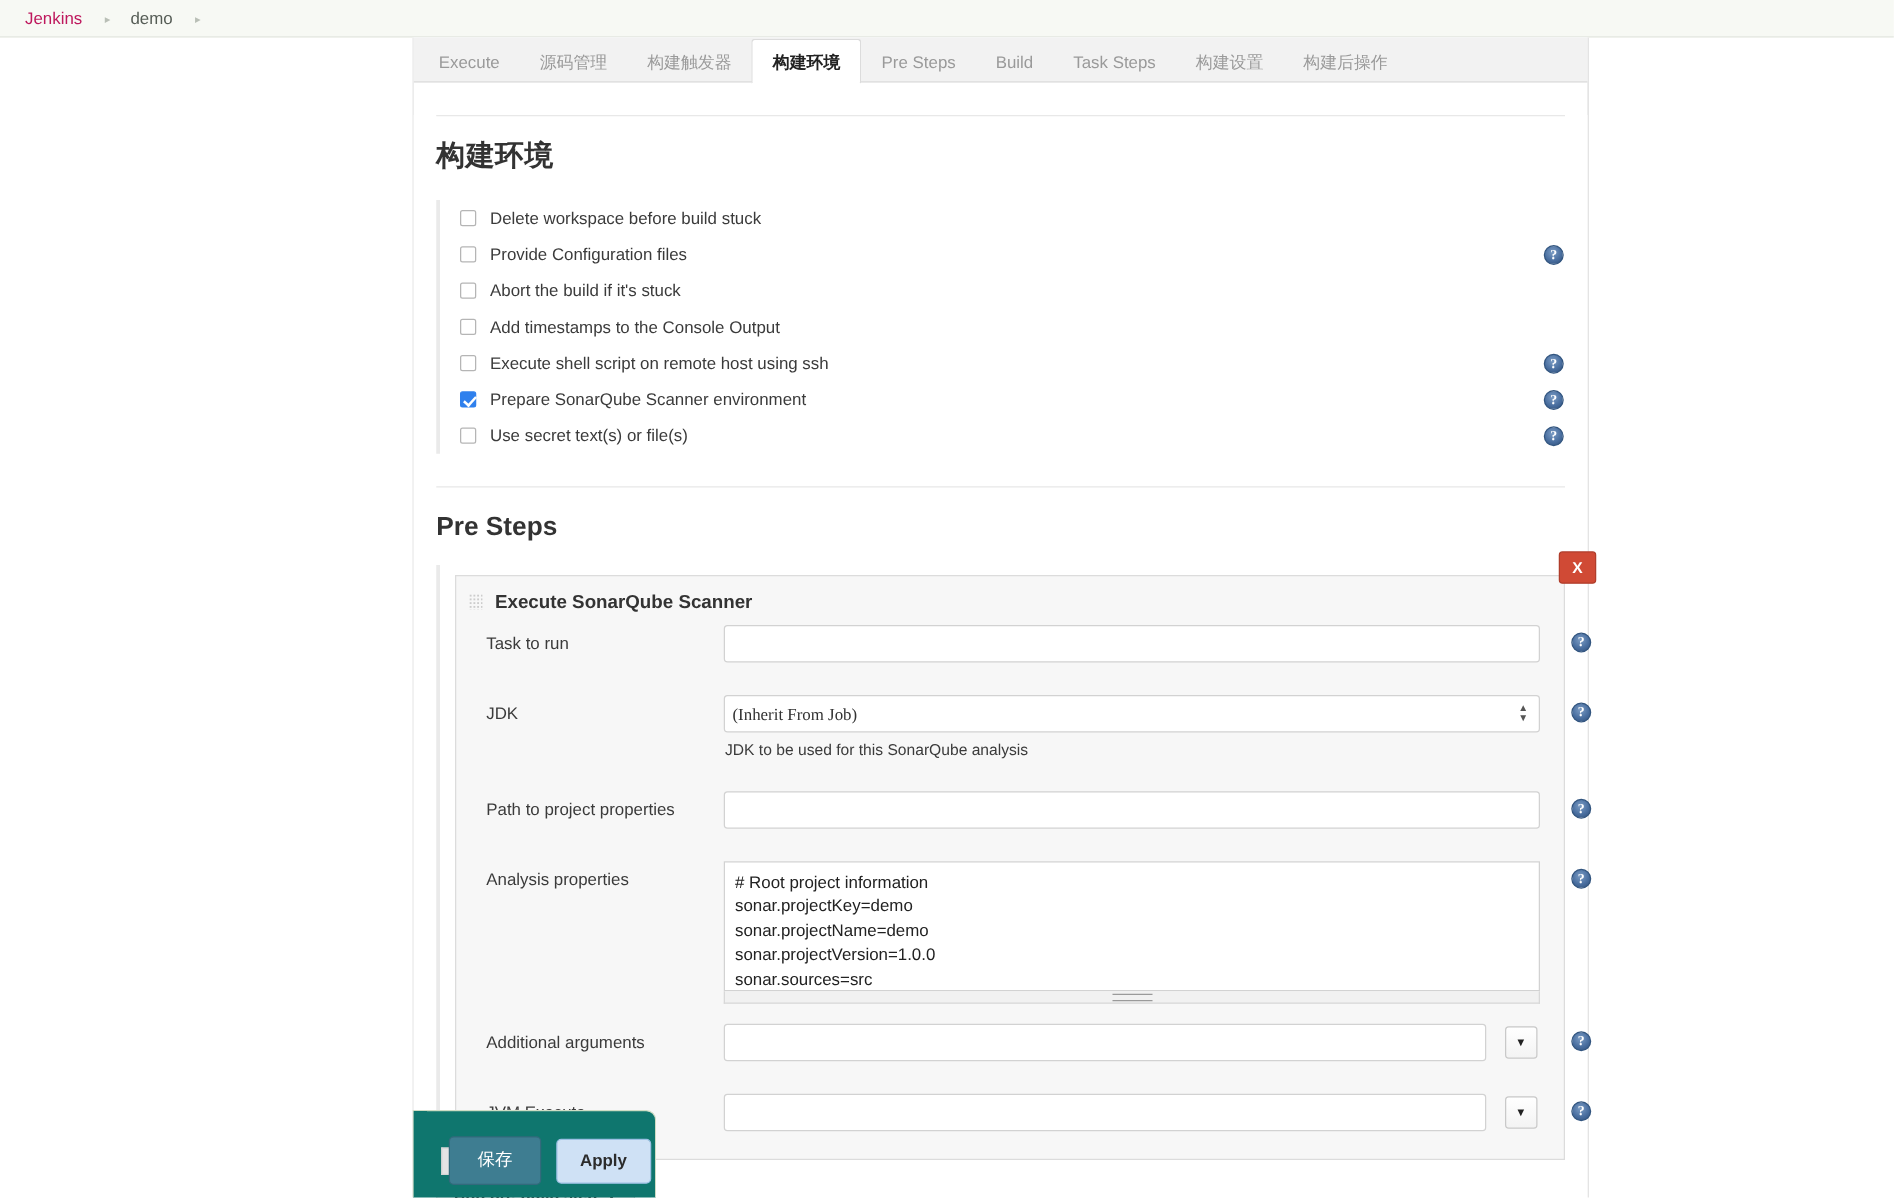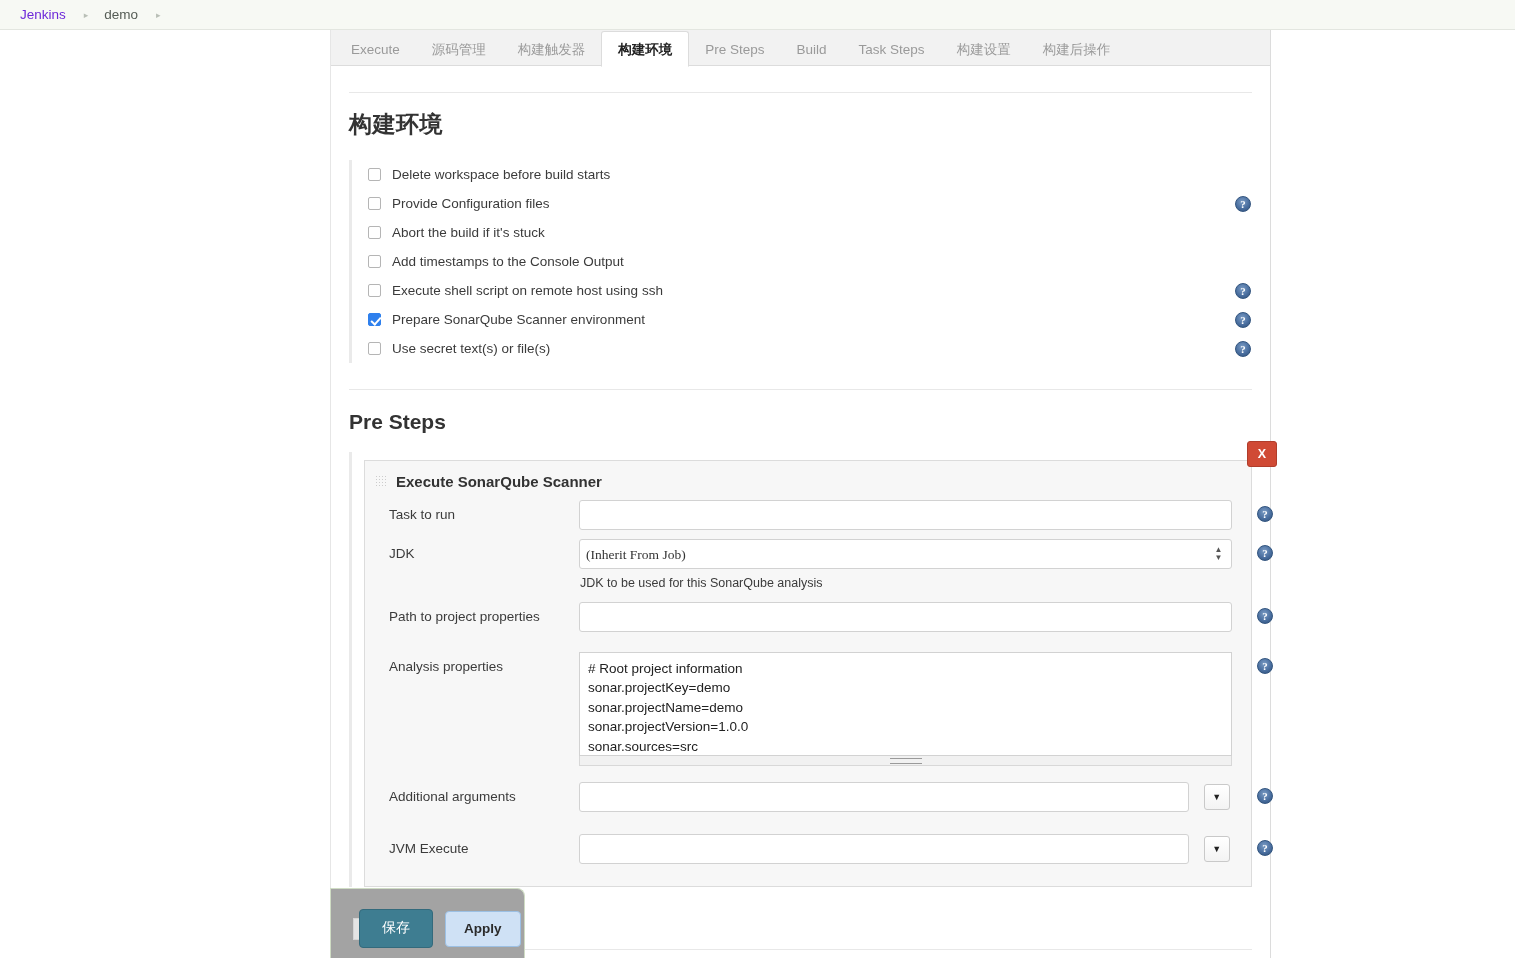--- a/index.html
+++ b/index.html
@@ -20,21 +20,21 @@
     background: #f7f9f4;
     border-bottom: 1px solid #e3e6e0;
     display: flex; align-items: center;
     padding-left: 16px;
   }
   .crumb {
     font-size: 13.5px; color: #555c55;
     padding: 0 4px;
     cursor: pointer;
   }
-  .crumb.root { color: #6d28d9; }
+  .crumb.root { color: #be185d; }
   .crumb-sep {
     color: #b9bfb6; font-size: 9px;
     padding: 0 12px 0 14px;
     user-select: none;
   }
 
   
   #main-column {
     position: absolute;
     top: 30px; left: 330px;
@@ -202,21 +202,21 @@
     text-align: center;
     cursor: pointer;
   }
 
   
   .form-row {
     display: flex;
     align-items: flex-start;
     padding: 0 0 0 24px;
     position: relative;
-    margin-bottom: 9px;
+    margin-bottom: 26px;
   }
   .form-label {
     width: 190px;
     flex: 0 0 190px;
     font-size: 13.5px;
     color: #3b3b3b;
     padding-top: 7px;
   }
   .field-col { flex: 1 1 auto; position: relative; }
   .txt-input {
@@ -337,21 +337,21 @@
     padding-top: 42px;
     position: relative;
     height: 120px;
   }
 
   
   #save-bar {
     position: absolute;
     left: 330px; top: 888px;
     width: 195px; height: 70px;
-    background: #a3a3a3;
+    background: #0f766e;
     border: 1px solid #cfdcc4;
     border-bottom: none;
     border-radius: 0 8px 0 0;
     z-index: 20;
   }
   #save-bar-inner {
     position: absolute;
     left: 22px; top: 20px;
     display: flex; align-items: center;
   }
@@ -413,21 +413,21 @@
 
     <div class="top-rule"></div>
 
     <h1 class="section-title">构建环境</h1>
 
     
     <div id="env-checkbox-list">
 
       <div class="cb-row">
         <span class="cbox"></span>
-        <span class="cb-label">Delete workspace before build starts</span>
+        <span class="cb-label">Delete workspace before build stuck</span>
       </div>
 
       <div class="cb-row">
         <span class="cbox"></span>
         <span class="cb-label">Provide Configuration files</span>
         <span class="help-icon cb-help">?</span>
       </div>
 
       <div class="cb-row">
         <span class="cbox"></span>

